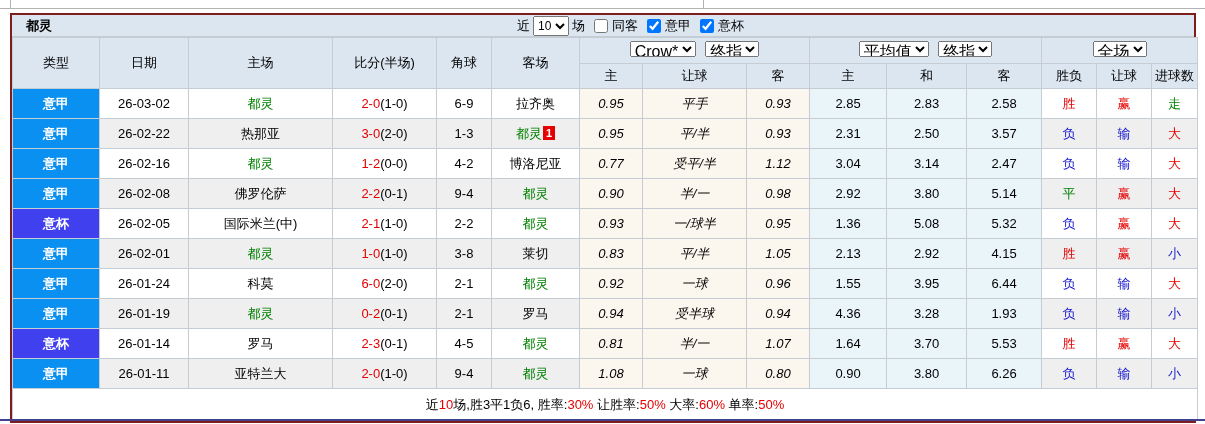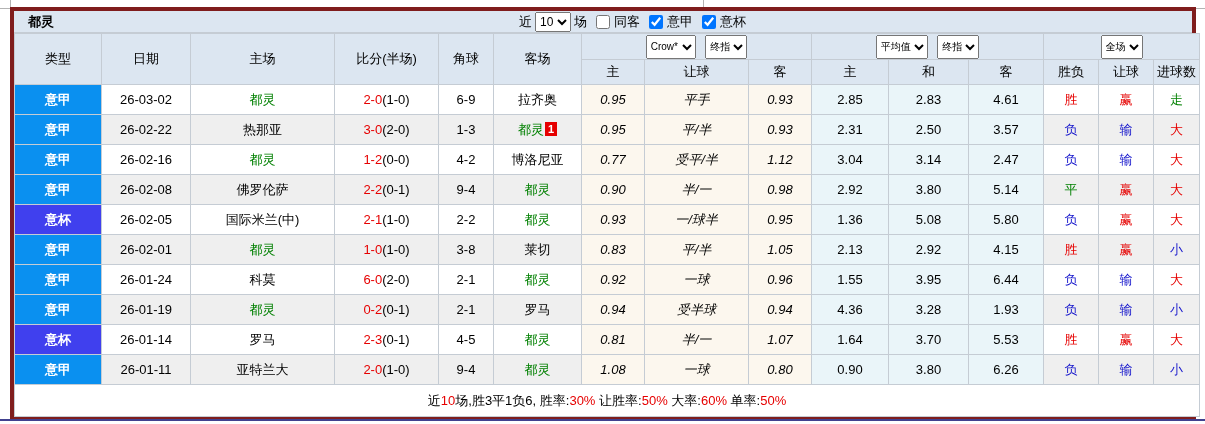--- a/index.html
+++ b/index.html
@@ -6,39 +6,39 @@
   body {
     width:1205px; height:424px; background:#ffffff;
     font-family:"Liberation Sans","DejaVu Sans",sans-serif;
     font-size:13px; color:#000; overflow:hidden; position:relative;
   }
   .top-strip { position:absolute; left:0; top:0; width:1205px; height:9px;
     border-bottom:1px solid #b3b3b3; background:#fff; }
   .top-tick-left { position:absolute; left:10px; top:0; width:1px; height:8px; background:#b3b3b3; }
   .top-tick-mid  { position:absolute; left:703px; top:0; width:1px; height:8px; background:#b3b3b3; }
 
-  .panel { position:absolute; left:10px; top:7px; width:1186px;
-    border:4px solid #7f1d1d; background:#eab308; }
+  .panel { position:absolute; left:10px; top:13px; width:1186px;
+    border:2px solid #7f1d1d; background:#eab308; }
 
   .title-bar { position:relative; height:22px; background:#dce6f1;
     border-bottom:1px solid #c5ccd4; }
   .title-bar .title { position:absolute; left:14px; top:0; line-height:22px;
     font-weight:bold; font-size:13px; }
   .controls { position:absolute; left:505px; top:0; height:22px;
     display:flex; align-items:center; gap:3px; font-size:13px; }
   .controls select { font-size:12px; height:20px; }
   .controls input[type=checkbox] { width:14px; height:14px; margin:0 1px 0 6px; vertical-align:middle; }
 
   table { border-collapse:collapse; table-layout:fixed; width:1185px; }
   th, td { border:1px solid #c5ccd4; text-align:center; white-space:nowrap;
     overflow:hidden; font-size:13px; }
   thead th { background:#dce6f1; font-weight:normal; }
   .hrow1 th { height:26px; }
   .hrow2 th { height:25px; }
-  .hrow1 select { font-size:10px; height:24px; margin:0 3px; }
+  .hrow1 select { font-size:16px; height:16px; margin:0 3px; }
 
   tbody td { height:30px; }
   tr.odd  .c-str { background:#ffffff; }
   tr.even .c-str { background:#efefef; }
   .c-ah { background:#fcf7ee;font-style:italic; }
   .c-eu { background:#eaf5f9; }
   .c-type { font-weight:bold; color:#fff; }
   .lg-jia { background:#0a90f0; }
   .lg-bei { background:#4040ee; }
   .team-green { color:#008000; }
@@ -146,21 +146,21 @@
           <td class="c-str">26-03-02</td>
           <td class="c-str team-green">都灵</td>
           <td class="c-str"><span class="score-ft">2-0</span><span class="score-ht">(1-0)</span></td>
           <td class="c-str">6-9</td>
           <td class="c-str">拉齐奥</td>
           <td class="c-ah">0.95</td>
           <td class="c-ah">平手</td>
           <td class="c-ah">0.93</td>
           <td class="c-eu">2.85</td>
           <td class="c-eu">2.83</td>
-          <td class="c-eu">4.61</td>
+          <td class="c-eu">2.58</td>
           <td class="c-str" style="color: rgb(230, 0, 0);">胜</td>
           <td class="c-str" style="color: rgb(230, 0, 0);">赢</td>
           <td class="c-str" style="color: rgb(0, 128, 0);">走</td>
         </tr>
         <tr class="even">
           <td class="c-type lg-jia">意甲</td>
           <td class="c-str">26-02-22</td>
           <td class="c-str">热那亚</td>
           <td class="c-str"><span class="score-ft">3-0</span><span class="score-ht">(2-0)</span></td>
           <td class="c-str">1-3</td>
@@ -214,21 +214,21 @@
           <td class="c-str">26-02-05</td>
           <td class="c-str">国际米兰(中)</td>
           <td class="c-str"><span class="score-ft">2-1</span><span class="score-ht">(1-0)</span></td>
           <td class="c-str">2-2</td>
           <td class="c-str team-green">都灵</td>
           <td class="c-ah">0.93</td>
           <td class="c-ah">一/球半</td>
           <td class="c-ah">0.95</td>
           <td class="c-eu">1.36</td>
           <td class="c-eu">5.08</td>
-          <td class="c-eu">5.80</td>
+          <td class="c-eu">5.32</td>
           <td class="c-str" style="color: rgb(21, 21, 204);">负</td>
           <td class="c-str" style="color: rgb(230, 0, 0);">赢</td>
           <td class="c-str" style="color: rgb(230, 0, 0);">大</td>
         </tr>
         <tr class="even">
           <td class="c-type lg-jia">意甲</td>
           <td class="c-str">26-02-01</td>
           <td class="c-str team-green">都灵</td>
           <td class="c-str"><span class="score-ft">1-0</span><span class="score-ht">(1-0)</span></td>
           <td class="c-str">3-8</td>

